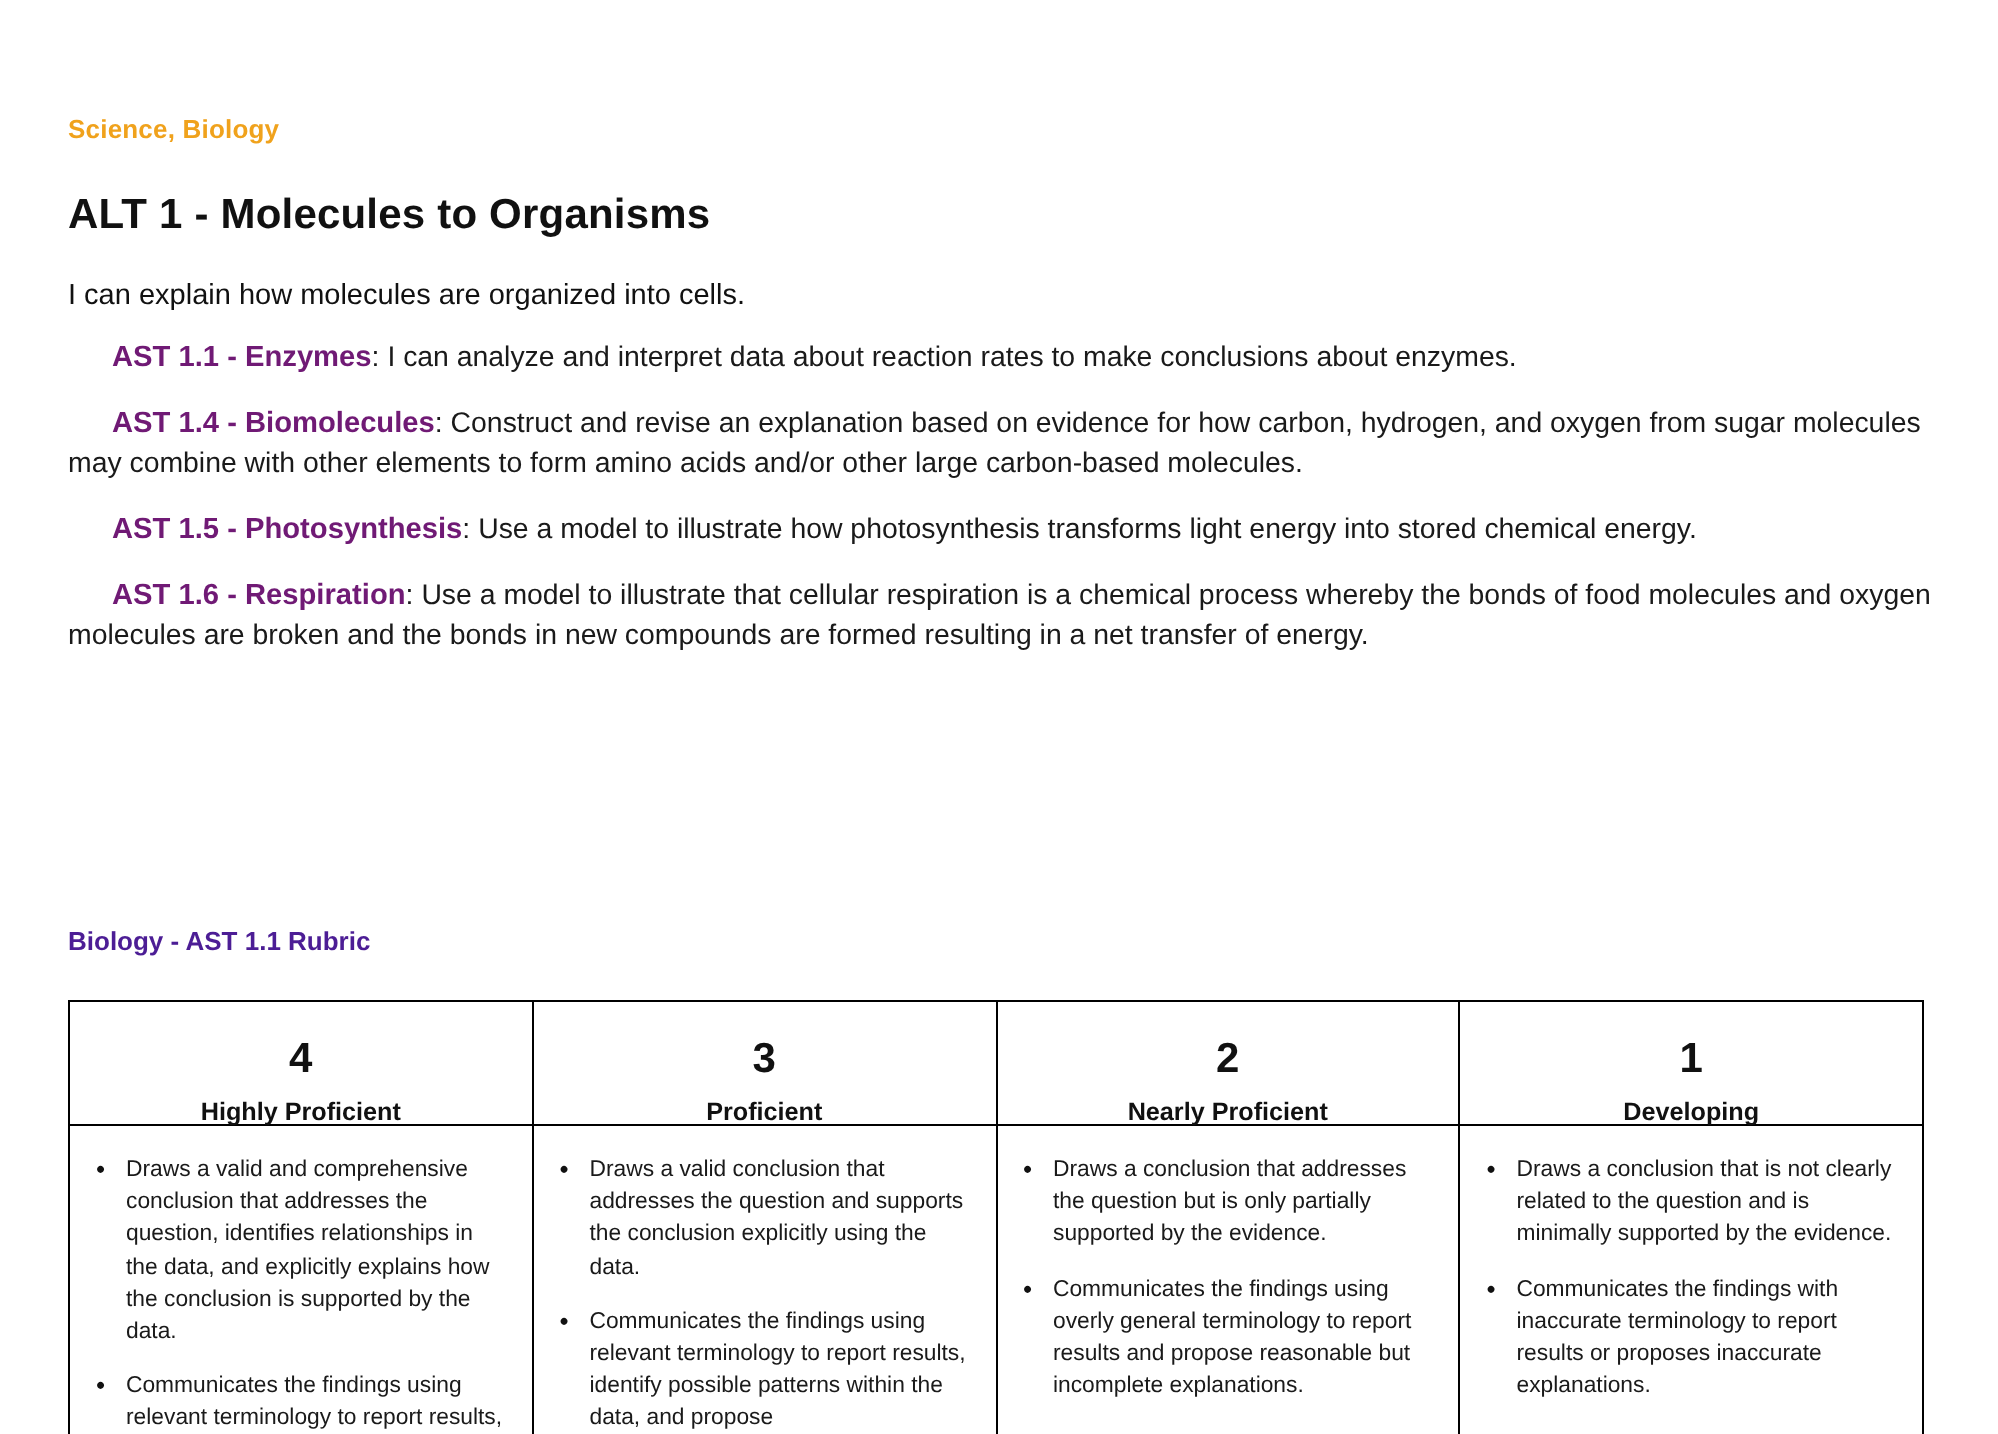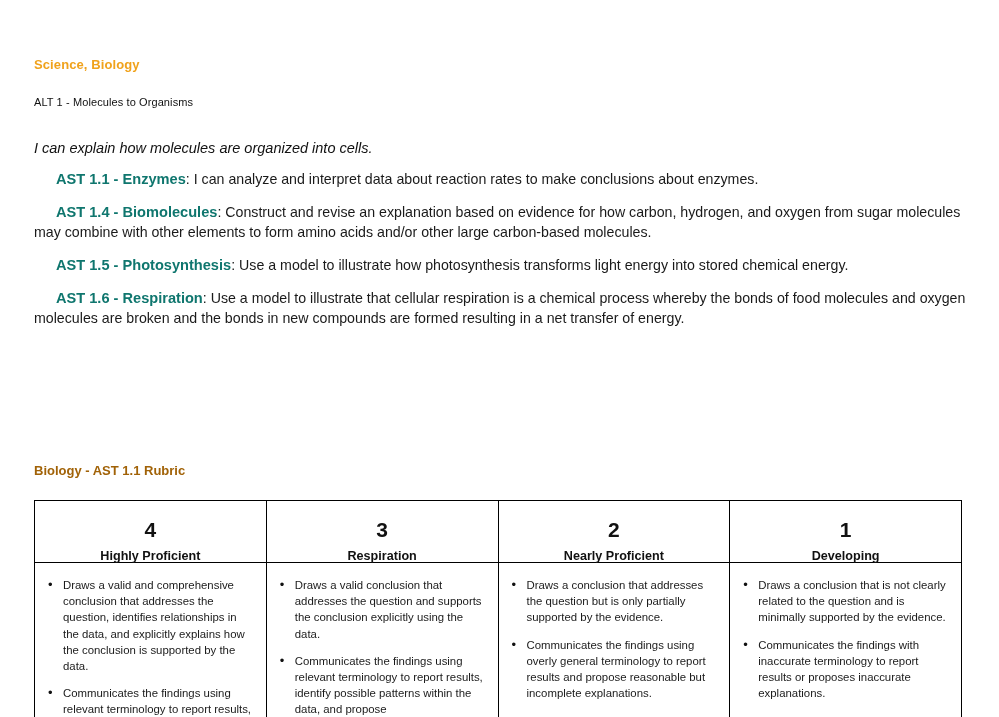--- a/index.html
+++ b/index.html
@@ -28,32 +28,31 @@
     top: 25px;
     font-size: 13px;
     font-weight: bold;
     color: #f0a21c;
     letter-spacing: 0.1px;
   }
   .alt-title {
     position: absolute;
     left: 34px;
     top: 64px;
-    font-size: 11px;
-    font-weight: normal;
+    font-size: 21px;
+    font-weight: bold;
     color: #111;
     letter-spacing: 0.1px;
     text-align: right;
   }
   .i-can {
     position: absolute;
     left: 34px;
     top: 108px;
     font-size: 14.5px;
-    font-style: italic;
     color: #111;
   }
   .ast-list {
     position: absolute;
     left: 34px;
     top: 138px;
     width: 936px;
   }
   .ast {
     font-size: 14.2px;
@@ -61,32 +60,32 @@
     color: #1a1a1a;
     margin-bottom: 14px;
   }
   .ast .first-line-indent {
     display: inline-block;
     width: 22px;
   }
   .ast .code {
     font-weight: bold;
     font-size: 14.6px;
-    color: #0f766e;
+    color: #701a75;
   }
   .ast .colon {
     font-weight: normal;
   }
   .rubric-heading {
     position: absolute;
     left: 34px;
     top: 431px;
     font-size: 13px;
     font-weight: bold;
-    color: #a16207;
+    color: #4c1d95;
   }
   .rubric-table {
     position: absolute;
     left: 34px;
     top: 468px;
     width: 928px;
     border-collapse: collapse;
     table-layout: fixed;
   }
   .rubric-table td {
@@ -182,21 +181,21 @@
         <tr>
       <td>
         <div class="rubric-head">
           <div class="score">4</div>
           <div class="level">Highly Proficient</div>
         </div>
       </td>
       <td>
         <div class="rubric-head">
           <div class="score">3</div>
-          <div class="level">Respiration</div>
+          <div class="level">Proficient</div>
         </div>
       </td>
       <td>
         <div class="rubric-head">
           <div class="score">2</div>
           <div class="level">Nearly Proficient</div>
         </div>
       </td>
       <td>
         <div class="rubric-head">

